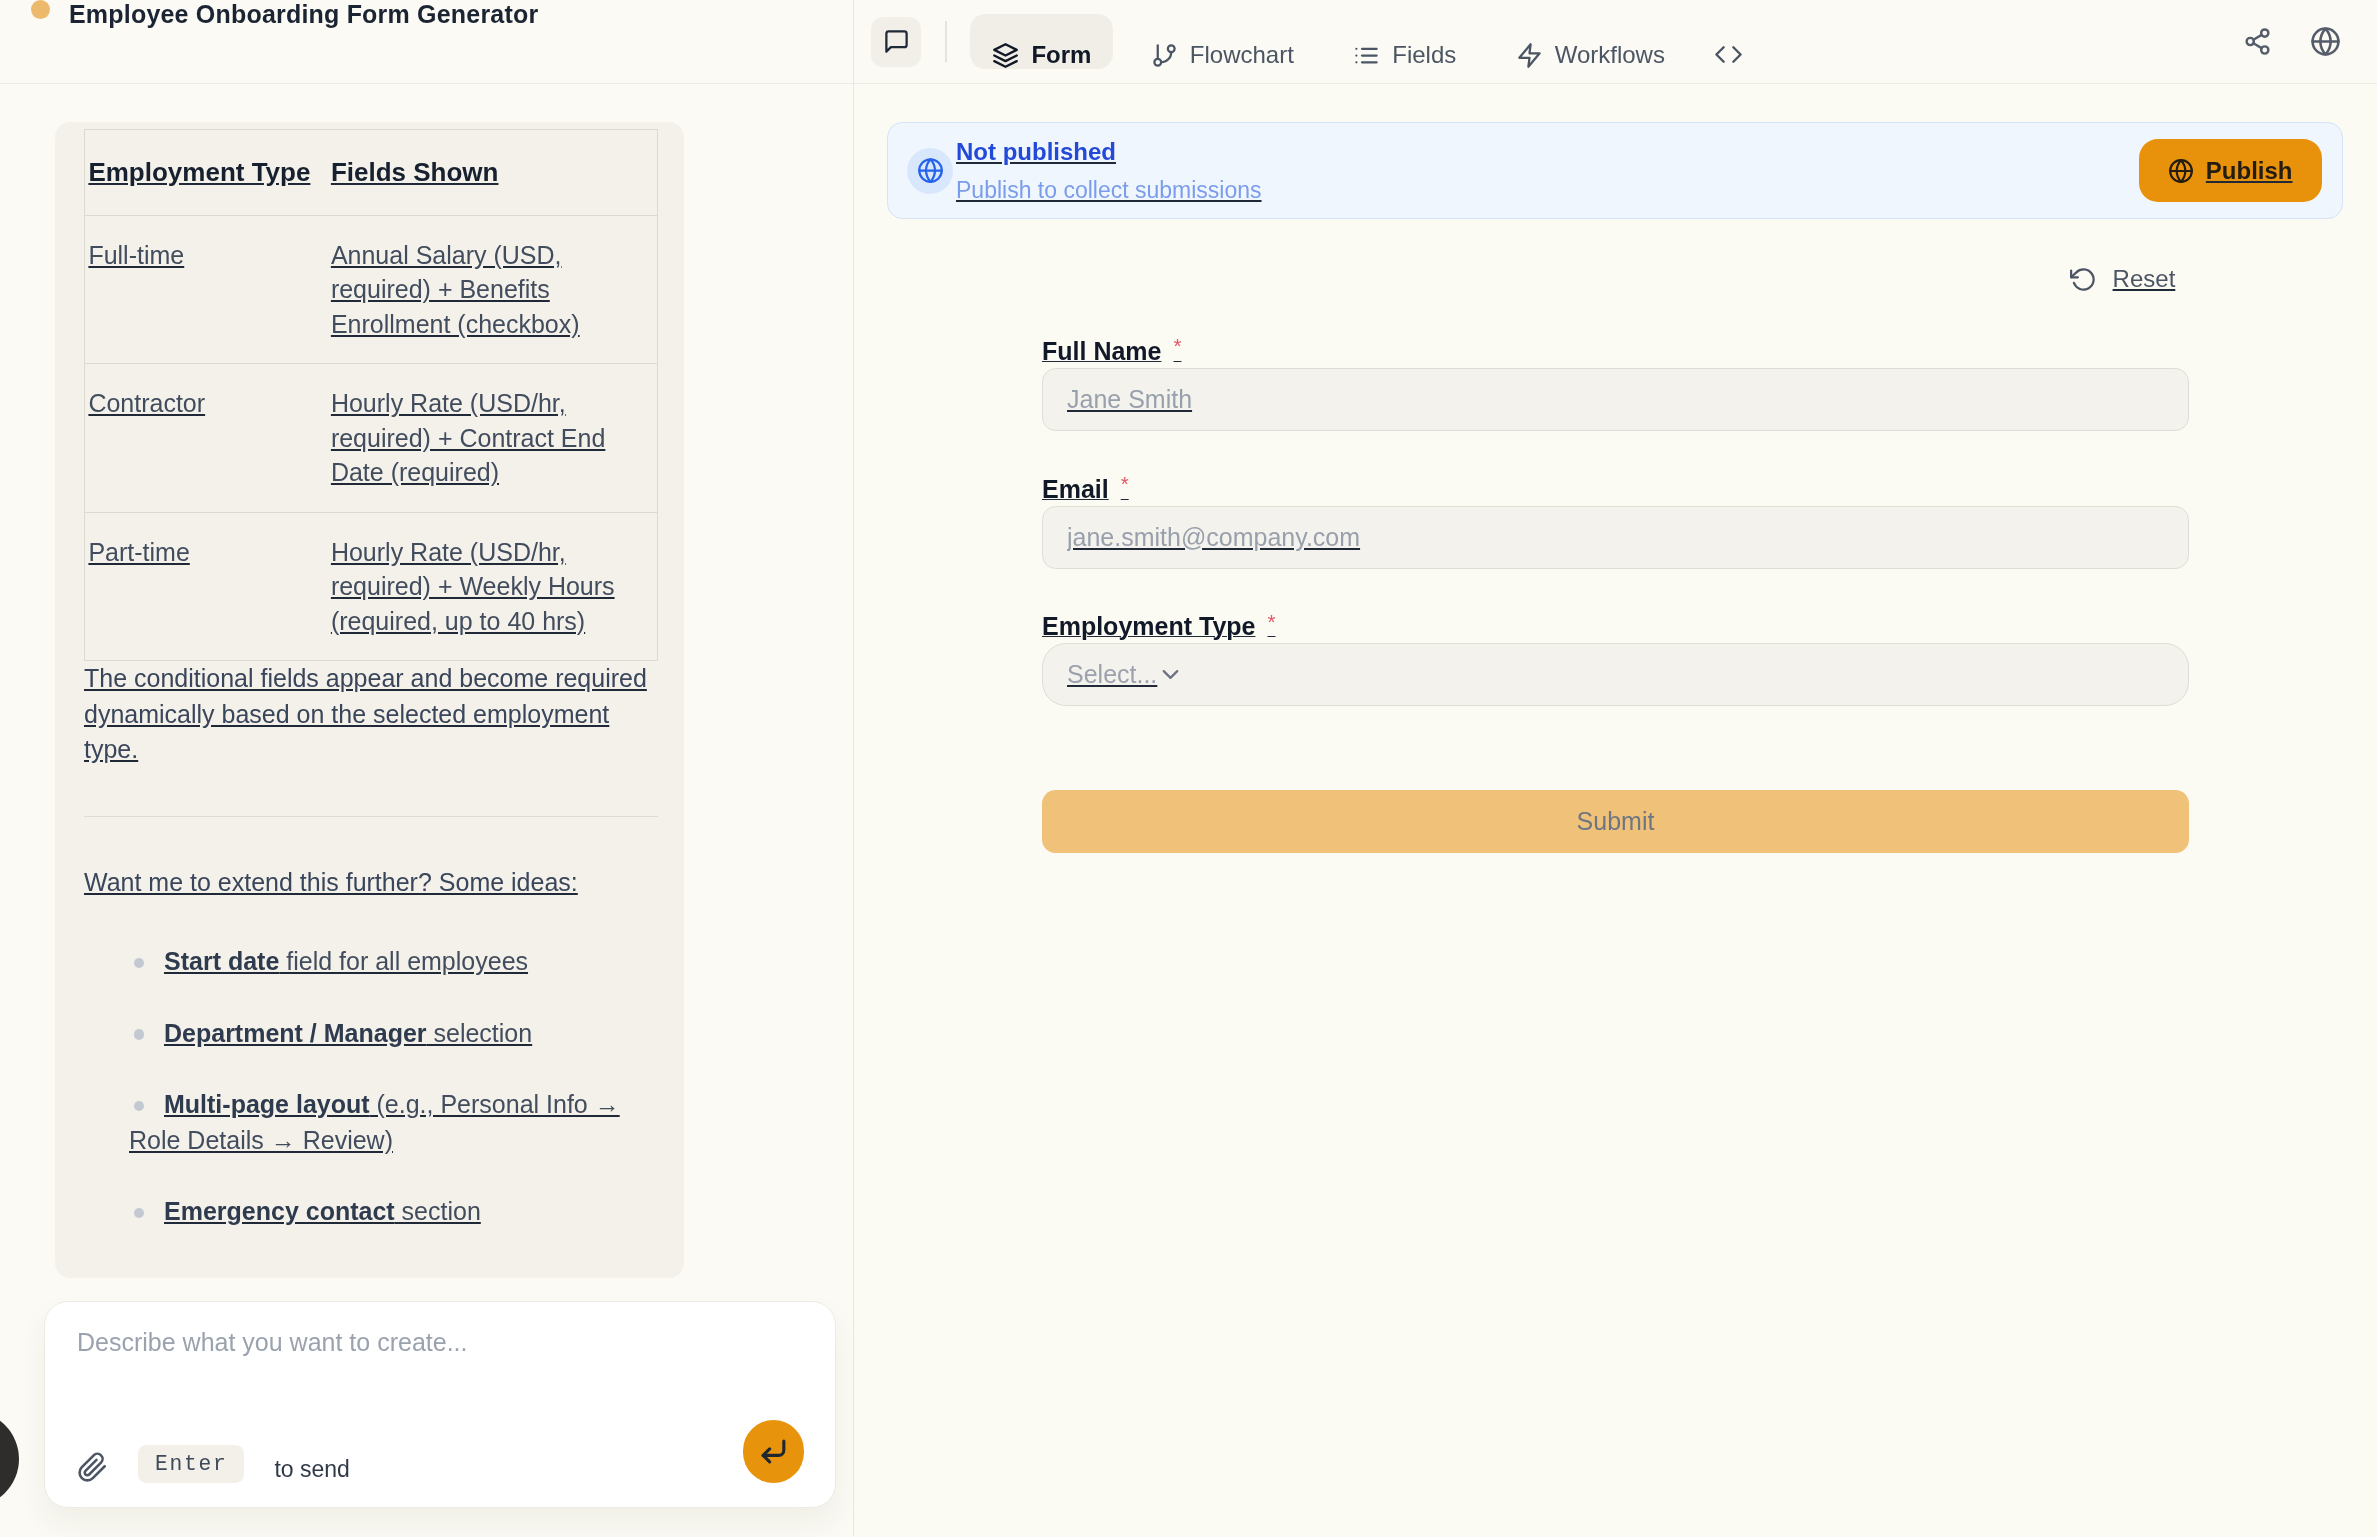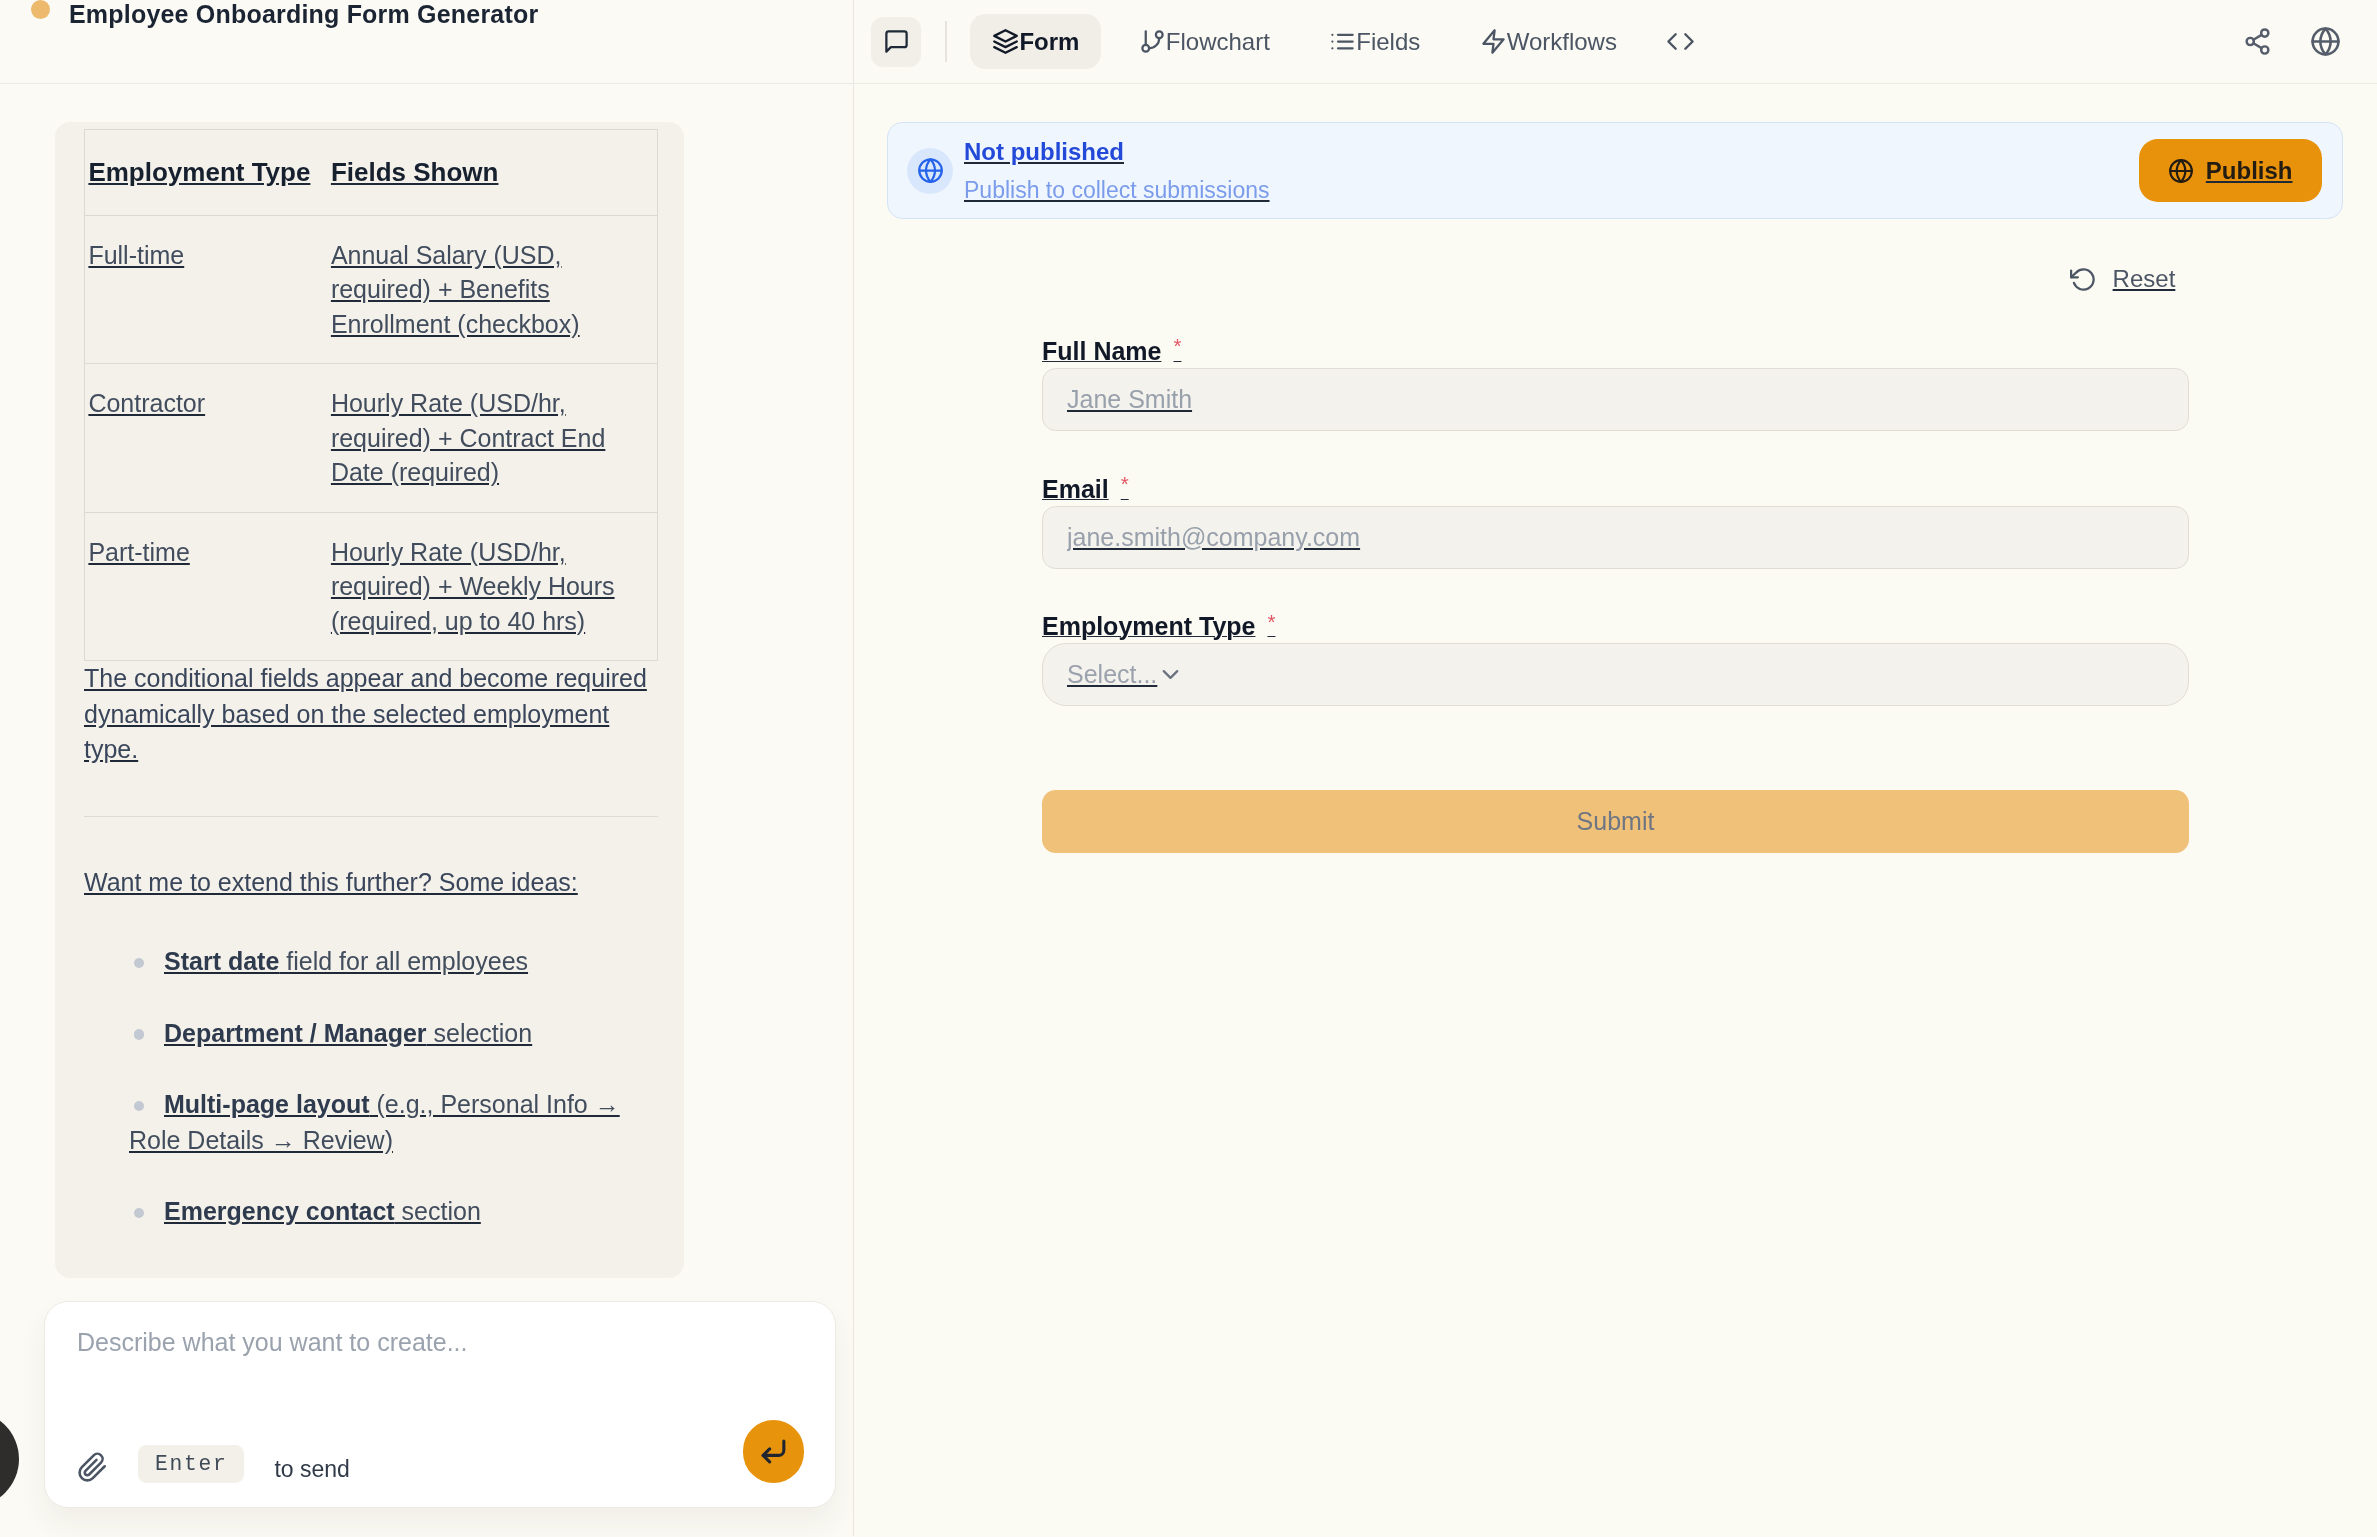--- a/index.html
+++ b/index.html
@@ -13,21 +13,21 @@
 
   
   .topbar { height:84px; display:flex; align-items:stretch; border-bottom:1.7px solid #ecebe3; }
   .topbar-left { width:854px; flex:none; display:flex; gap:19px; padding-left:31px; border-right:1.7px solid #e8e6de; }
   .proj-dot { width:19px; height:19px; border-radius:50%; background:#edba6d; flex:none; }
   .proj-title { font-size:25px; font-weight:700; color:#1b2433; letter-spacing:0.2px; }
   .topbar-right { flex:1; display:flex; align-items:center; padding:0 36px 0 17px; gap:13.7px; }
   .icon-pill { width:50px; height:50px; border-radius:12px; background:#f1efe7; border:none; display:flex; align-items:center; justify-content:center; color:#1f2937; cursor:pointer; }
   .top-vdiv { width:1.7px; height:41px; background:#e5e3db; margin:0 10.2px; flex:none; }
   .tabs { display:flex; align-items:center; gap:15.4px; }
-  .tab { display:flex; align-items:center; height:55px; padding:0 22px; border:none; border-radius:15.4px; background:transparent; font-family:inherit; font-size:24px; color:#4b5563; cursor:pointer; }
+  .tab { display:flex; align-items:flex-end; gap:12px; height:55px; padding:0 22px; border:none; border-radius:15.4px; background:transparent; font-family:inherit; font-size:24px; color:#4b5563; cursor:pointer; }
   .tab.active { background:#f0eee6; color:#111827; font-weight:700; }
   .tab.icon-only { padding:0 12px; }
   .top-actions { margin-left:auto; display:flex; align-items:center; gap:38px; color:#555d6b; }
   .ghost-btn { background:none; border:none; color:#555d6b; cursor:pointer; display:flex; }
 
   
   .main { display:flex; height:1452px;text-decoration:underline; }
 
   
   .sidebar { width:854px; flex:none; border-right:1.7px solid #e8e6de; position:relative; background:#fbfaf4; }
@@ -69,21 +69,21 @@
   .fab-cut { position:absolute; left:-77px; bottom:29px; width:96px; height:96px; border-radius:50%; background:#2e2d2b; z-index:4; border:none; cursor:pointer; }
 
   
   .content { flex:1; position:relative; background:#fbfaf3; }
   .banner {
     margin:38px 34px 0 33px; height:97px;
     background:#f0f6fe; border:1.7px solid #d4e3f8; border-radius:15.4px;
     display:flex; align-items:center; padding:0 20.5px 0 19px;
   }
   .banner-ic { width:46px; height:46px; border-radius:50%; background:#d9e7fc; color:#2563eb; display:flex; align-items:center; justify-content:center; flex:none; }
-  .banner-txt { margin-left:11px; display:flex; flex-direction:column; gap:11px; }
+  .banner-txt { margin-left:3px; display:flex; flex-direction:column; gap:11px; }
   .banner-title { font-size:24px; font-weight:700; color:#2349d8; }
   .banner-sub { font-size:23px; color:#7a9ceb; }
   .publish-btn { margin-left:auto; height:63px; padding:0 29px; border:none; border-radius:19px; background:#e8920b; color:#231c12; font-family:inherit; font-size:24px; font-weight:700; display:flex; align-items:center; gap:12px; cursor:pointer; }
 
   .form-wrap { width:1147px; margin:0 auto; }
   .reset-row { margin-top:46px; display:flex; justify-content:flex-end; }
   .reset-btn { display:flex; align-items:center; gap:15.4px; background:none; border:none; color:#4b5563; font-family:inherit; font-size:24px; cursor:pointer; padding-right:13.7px; }
 
   .field { margin-top:41px; }
   .field-label { font-size:25px; font-weight:700; color:#111827; }

